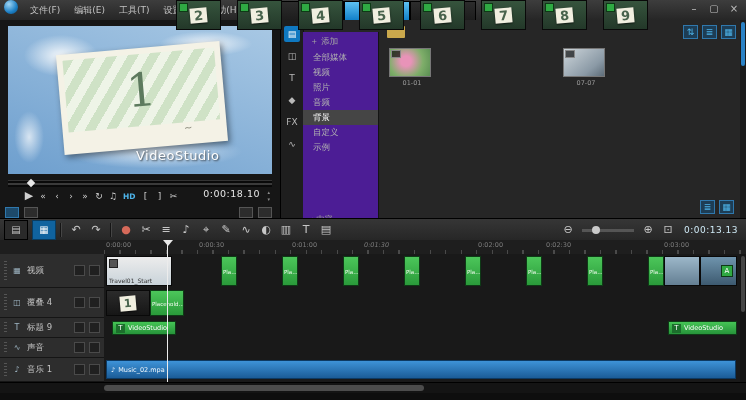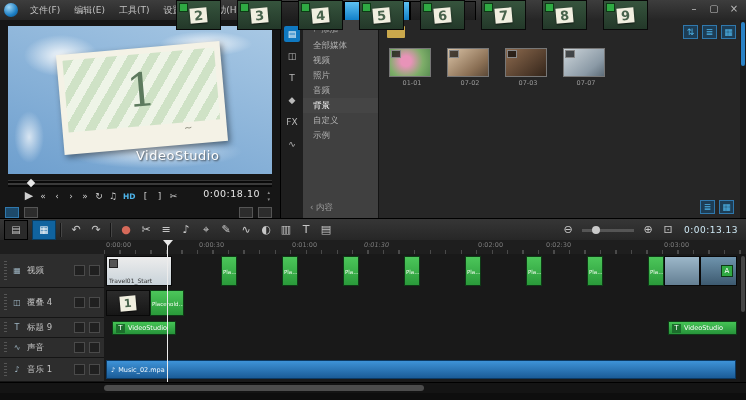--- a/index.html
+++ b/index.html
@@ -1,20 +1,20 @@
 <!DOCTYPE html>
 <html><head>
 <meta charset="utf-8">
 <style>
   html,body{margin:0;padding:0;background:#0e0e0e;}
   body{width:746px;height:400px;position:relative;overflow:hidden;
        font-family:"DejaVu Sans",sans-serif;color:#c8c8c8;font-size:9px;-webkit-font-smoothing:antialiased;}
   
   .titlebar{position:absolute;left:0;top:0;width:746px;height:20px;
-            background:linear-gradient(#3d3d3d,#262626);border-bottom:1px solid #000;display:flex;align-items:center;}
+            background:linear-gradient(#3d3d3d,#262626);border-bottom:1px solid #000;display:flex;align-items:flex-start;}
   .logo{width:14px;height:14px;border-radius:50%;margin:0 5px 0 4px;
         background:radial-gradient(circle at 35% 30%,#9fd6f5,#1c7fc4 60%,#0c4c7e);}
   .menu{padding:0 7px;line-height:20px;font-size:9px;color:#c2c2c2;cursor:default;}
   .tabs{position:absolute;left:278px;top:1px;height:19px;display:flex;}
   .tab{width:64px;text-align:center;line-height:18px;font-size:10px;color:#8fa9ba;
        background:linear-gradient(#2c2c2c,#1d1d1d);border:1px solid #000;border-bottom:none;}
   .tab.active{background:linear-gradient(#5ec1f2,#1180c9);color:#fff;font-weight:bold;}
   .uparrow{width:0;height:0;border-left:5px solid transparent;border-right:5px solid transparent;
            border-bottom:8px solid #37b24a;margin:4px 0 0 8px;}
   .winbtns{position:absolute;right:2px;top:0;display:flex;}
@@ -45,21 +45,21 @@
   .ptc-arrows{position:absolute;right:6px;top:1px;font-size:5px;color:#8c8c8c;line-height:7px;text-align:center;}
   .prevrow2{position:absolute;left:0;top:186px;width:280px;height:12px;display:flex;align-items:center;}
   .smicon{width:12px;height:9px;border:1px solid #555;background:#2c2c2c;margin-left:5px;}
   .smicon.blue{border-color:#2f78ad;background:#1d4a6b;}
   
   .library{position:absolute;left:281px;top:20px;width:465px;height:198px;background:#262626;}
   .libicons{position:absolute;left:0;top:0;width:22px;height:198px;background:#1e1e1e;border-right:1px solid #111;}
   .libico{width:16px;height:16px;margin:6px auto 4px auto;text-align:center;line-height:16px;
           font-size:9px;color:#b9b9b9;border-radius:2px;}
   .libico.active{background:#0f78c0;color:#fff;}
-  .navpanel{position:absolute;left:22px;top:0;width:76px;height:198px;background:#404040;border-right:1px solid #141414;box-sizing:border-box;}
+  .navpanel{position:absolute;left:22px;top:12px;width:76px;height:198px;background:#4c1d95;border-right:1px solid #141414;box-sizing:border-box;}
   .addrow{height:18px;line-height:18px;padding-left:7px;color:#a5a5a5;font-size:8.5px;}
   .navitem{height:15px;line-height:15px;padding-left:10px;font-size:8.5px;color:#b2b2b2;
            white-space:nowrap;overflow:hidden;}
   .navitem.sel{background:#454545;color:#fff;}
   .navfoot{position:absolute;left:0;bottom:4px;width:100%;padding-left:7px;color:#9a9a9a;font-size:8.5px;box-sizing:border-box;}
   .gallery{position:absolute;left:98px;top:0;width:367px;height:198px;}
   .folderico{position:absolute;left:8px;top:6px;width:18px;height:12px;background:#caa84c;border-radius:1px;}
   .folderico:before{content:"";position:absolute;left:0;top:-3px;width:8px;height:3px;background:#caa84c;border-radius:1px 1px 0 0;}
   .galtopicons{position:absolute;right:10px;top:5px;display:flex;gap:4px;}
   .gico{width:13px;height:12px;line-height:12px;text-align:center;color:#4db4ea;font-size:9px;
@@ -208,32 +208,20 @@
       <div class="gico">⇅</div>
       <div class="gico">≣</div>
       <div class="gico">▦</div>
     </div>
     <div class="thumb" style="left:10px;">
       <div class="img" style="background:radial-gradient(circle at 40% 45%,#e893b8 18%,#7fae6a 60%,#5a8f53);">
           <div class="tag"></div>
         </div>
       <div class="cap">01-01</div>
     </div>
-    <div class="thumb" style="left:68px;">
-      <div class="img" style="background:linear-gradient(140deg,#d9c2a5,#8a6f54 70%,#5d4a38);">
-          <div class="tag"></div>
-        </div>
-      <div class="cap">07-02</div>
-    </div>
-    <div class="thumb" style="left:126px;">
-      <div class="img" style="background:linear-gradient(140deg,#8c6a4e,#4f3a2a 70%,#33251a);">
-          <div class="tag"></div>
-        </div>
-      <div class="cap">07-03</div>
-    </div>
     <div class="thumb" style="left:184px;">
       <div class="img" style="background:linear-gradient(140deg,#cdd5da,#8b9aa6 70%,#5e6d79);">
           <div class="tag"></div>
         </div>
       <div class="cap">07-07</div>
     </div>
     <div class="galboticons">
       <div class="gico">≣</div>
       <div class="gico">▦</div>
     </div>

